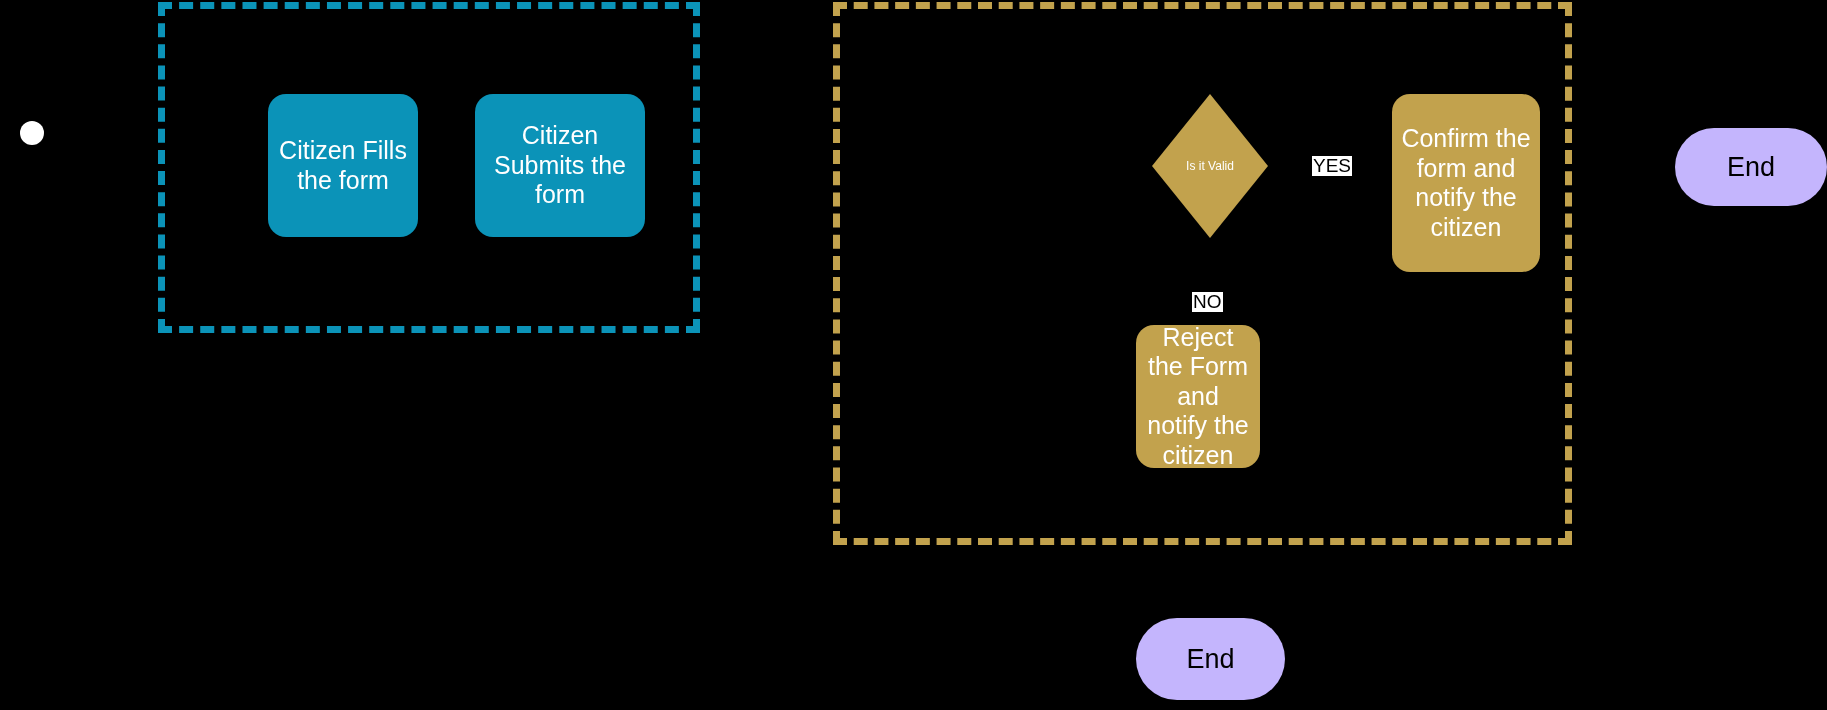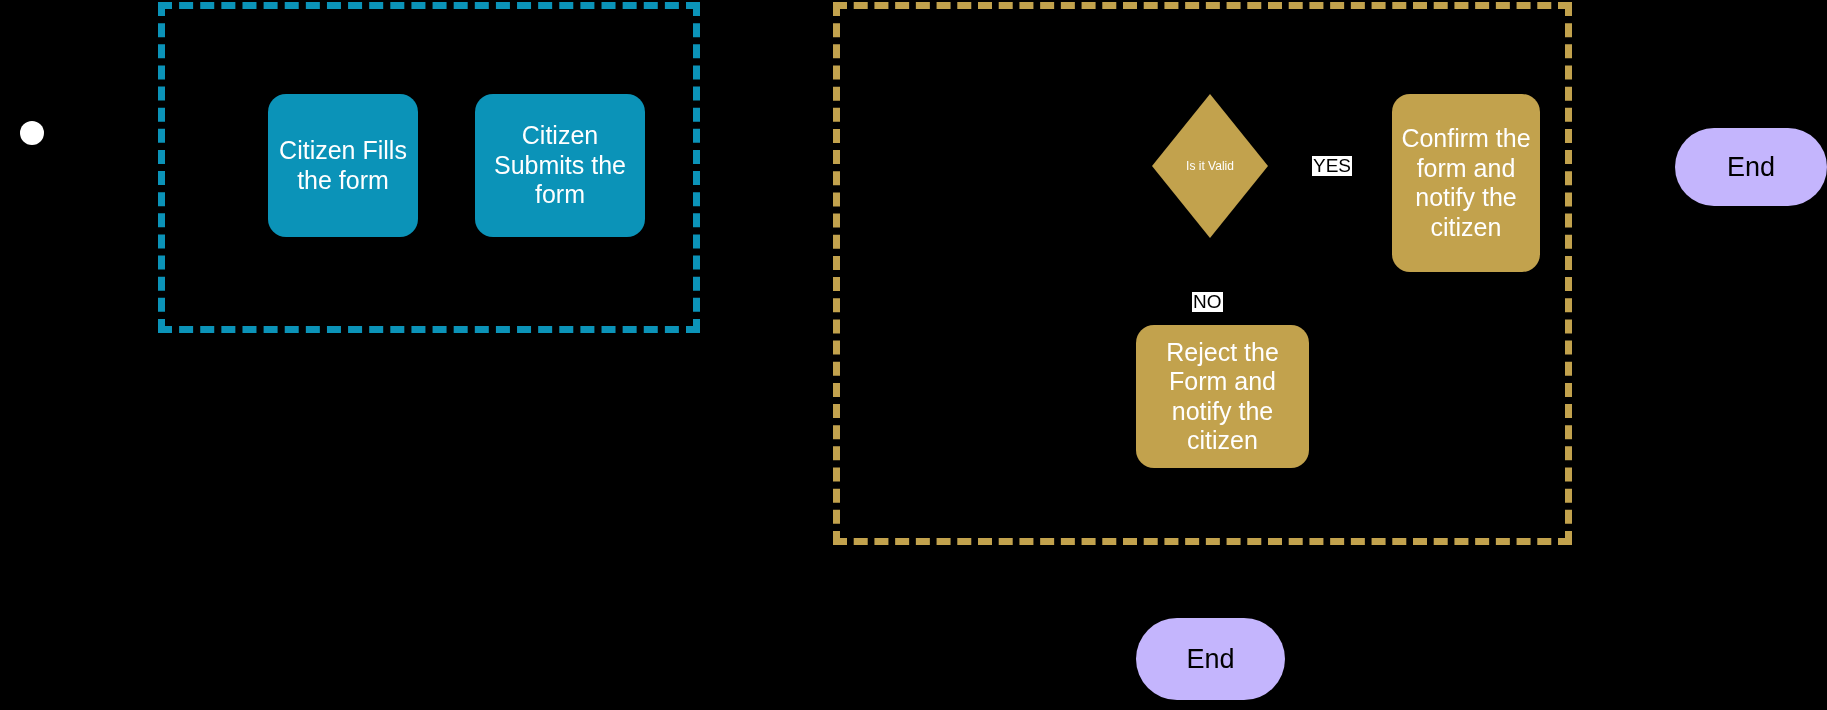--- a/index.html
+++ b/index.html
@@ -65,21 +65,21 @@
     padding: 4px 8px;
     white-space: pre-line;
   }
   .node.blue  { background: #0b93b8; }
   .node.gold  { background: #c2a24d; }
 
   .node-fill     { left: 220px; top: 94px;  width: 150px; height: 143px; font-size: 25px; margin-left: 48px; }
   .node-submit   { left: 475px; top: 94px;  width: 170px; height: 143px; font-size: 25px; }
   .node-auditor  { left: 890px; top: 94px;  width: 146px; height: 144px; font-size: 25px; }
   .node-confirm  { left: 1392px; top: 94px; width: 148px; height: 178px; font-size: 25px; }
-  .node-reject   { left: 1136px; top: 325px; width: 173px; height: 143px; font-size: 25px; }
+  .node-reject   { left: 1136px; top: 325px; width: 124px; height: 143px; font-size: 25px; }
 
   
   .decision {
     position: absolute;
     left: 1152px;
     top: 94px;
     width: 116px;
     height: 144px;
   }
   .decision .diamond-shape {

